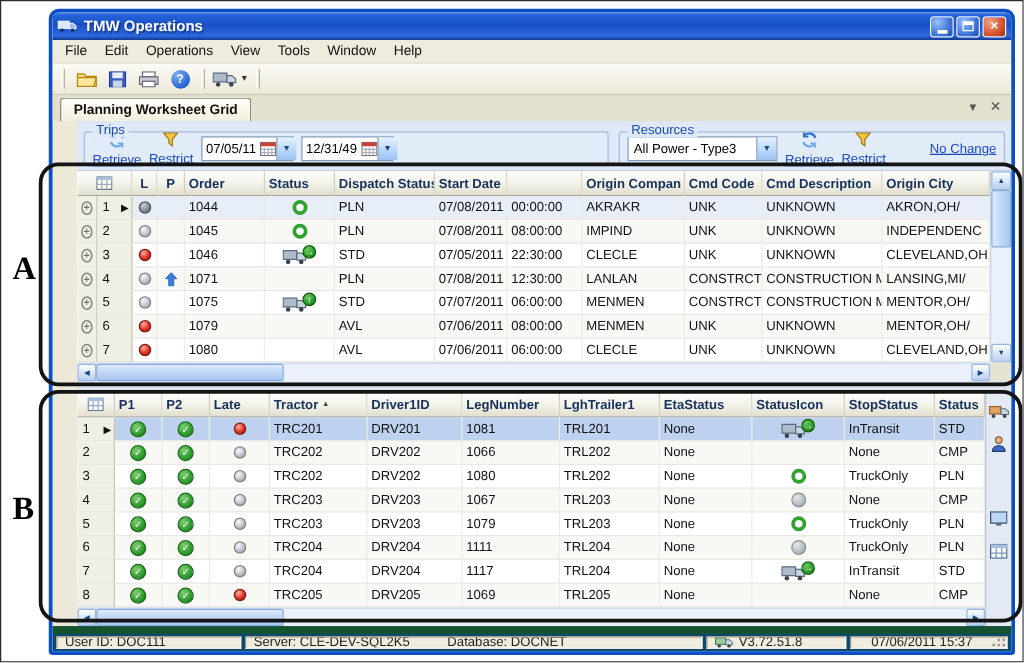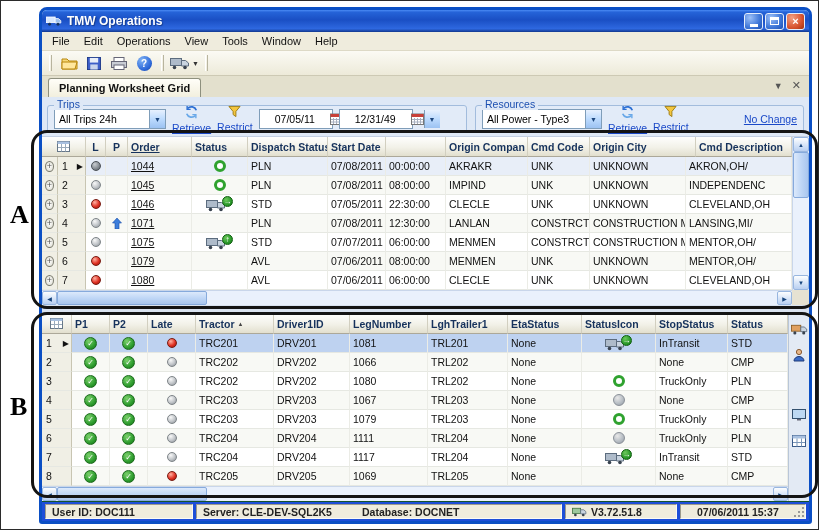--- a/index.html
+++ b/index.html
@@ -23,33 +23,33 @@
 .tgrip{width:3px;height:16px;border-left:1px solid #fff;border-right:1px solid #B8B49E;margin:0 3px;}
 .tbtn{min-width:22px;height:21px;display:flex;align-items:center;justify-content:center;border-radius:2px;gap:2px;}
 .caret{font-size:7px;color:#333;}
 .help-circ{width:15px;height:15px;border-radius:50%;background:radial-gradient(circle at 32% 28%,#7FB2F4,#2C67D8 65%,#173F9A);color:#fff;font-size:10px;font-weight:bold;display:flex;align-items:center;justify-content:center;}
 
 .tabstrip{height:21px;flex:0 0 21px;background:#E3E0CD;display:flex;align-items:flex-end;padding:0 4px;}
 .tab{height:19px;display:flex;align-items:center;padding:0 10px;background:linear-gradient(180deg,#FFFEF8,#F2EFDE);border:1px solid #8E907E;border-bottom:none;border-radius:3px 3px 0 0;font-size:11px;font-weight:bold;margin-left:2px;color:#111;}
 .tab-ctrls{margin-left:auto;display:flex;gap:9px;align-items:center;padding:0 4px 5px 0;color:#555;font-size:9px;}
 
 
-.contentarea{flex:1;display:flex;flex-direction:column;background:#D9E2EF;}
+.contentarea{flex:1;display:flex;flex-direction:column;background:#D9E2EF;margin-left:20px;}
 .filterbar{height:40px;flex:0 0 40px;background:#DEE8F6;display:flex;gap:8px;padding:8px 5px 3px;border-bottom:1px solid #C2CFE2;}
 .group{position:relative;border:1px solid #A2BCDD;border-radius:3px;background:#E2EBF8;display:flex;align-items:center;gap:6px;padding:2px 6px;}
 .g-trips{flex:0 0 420px;}
 .g-res{flex:1;}
 .group-label{position:absolute;top:-8px;left:6px;font-size:10.5px;color:#1C4FB0;background:#DEE8F6;padding:0 3px;line-height:12px;}
 .combo{display:flex;align-items:center;height:20px;border:1px solid #7F9DB9;background:#fff;}
 .combo .cval{font-size:10.5px;padding:0 4px;white-space:nowrap;overflow:hidden;flex:1;}
 .ddbtn{width:16px;height:100%;background:linear-gradient(180deg,#E7F1FE,#BDDBFE 50%,#9CC2F2);border-left:1px solid #7F9DB9;display:flex;align-items:center;justify-content:center;color:#1D477E;font-size:7px;flex:0 0 16px;}
 .combo-main{width:112px;}
 .combo-res{width:120px;}
 .dcombo{display:flex;align-items:center;height:20px;border:1px solid #7F9DB9;background:#fff;width:74px;}
-.dcombo .cval{font-size:10.5px;padding:0 15px;flex:1;white-space:nowrap;}
+.dcombo .cval{font-size:10.5px;padding:0 3px;flex:1;white-space:nowrap;}
 .lnk{display:flex;align-items:center;gap:3px;cursor:pointer;flex-direction:column;}
 .lnk .ltxt{color:#1A49C8;font-size:10.5px;text-decoration:underline;white-space:nowrap;}
 .push-right{margin-left:auto;}
 
 
 .grid-a{flex:0 0 168px;display:grid;grid-template-columns:1fr 17px;grid-template-rows:153px 15px;background:#fff;}
 .grid-b{flex:0 0 187px;display:grid;grid-template-columns:1fr 21px;grid-template-rows:172px 15px;background:#fff;}
 .gmain{grid-column:1;grid-row:1;display:flex;flex-direction:column;overflow:hidden;background:#fff;}
 .gap-strip{flex:1;}
 
@@ -61,21 +61,21 @@
 .grow.selB{background:#BED2F0;}
 .c{border-right:1px solid #EBECE6;border-bottom:1px solid #E6E8E2;font-size:10.5px;color:#111;display:flex;align-items:center;padding:0 3px;overflow:hidden;white-space:nowrap;height:100%;}
 .cc{justify-content:center;}
 .rowhdr{background:#F0EFE5 !important;border-right:1px solid #C8C5B2;}
 .sorticon{font-size:6px;color:#444;margin-left:3px;}
 
 
 .ha-corner{width:44px;flex:0 0 44px;justify-content:center;}
 .ha-l,.ca-l{width:20px;flex:0 0 20px;}
 .ha-p,.ca-p{width:22px;flex:0 0 22px;}
-.ha-order,.ca-order{width:64px;flex:0 0 64px;text-decoration:underline;}
+.ha-order,.ca-order{width:64px;flex:0 0 64px;}
 .ha-status,.ca-status{width:56px;flex:0 0 56px;}
 .ha-dispatch,.ca-dispatch{width:80px;flex:0 0 80px;}
 .ha-date,.ca-date{width:58px;flex:0 0 58px;}
 .ha-time,.ca-time{width:60px;flex:0 0 60px;}
 .ha-origin,.ca-origin{width:82px;flex:0 0 82px;}
 .ha-cmdcode,.ca-cmd{width:62px;flex:0 0 62px;}
 .ha-cmddesc,.ca-cmddesc{width:96px;flex:0 0 96px;}
 .ha-city,.ca-city{flex:1;}
 .ca-exp{width:16px;flex:0 0 16px;justify-content:center;}
 .ca-num{width:28px;flex:0 0 28px;justify-content:space-between;padding:0 2px 0 4px;}
@@ -119,21 +119,21 @@
 .sthumb{background:linear-gradient(180deg,#DCE9FB,#C0D7F6 50%,#A9C6EF);border:1px solid #86AADC;border-radius:2px;width:150px;}
 .vtrack{flex:1;display:flex;flex-direction:column;}
 .vthumb{background:linear-gradient(90deg,#DCE9FB,#C0D7F6 50%,#A9C6EF);border:1px solid #86AADC;border-radius:2px;height:46px;width:100%;}
 .scorner{grid-column:2;grid-row:2;background:#E6E2D2;}
 
 
 .sidestrip{grid-column:2;grid-row:1 / 3;background:#E3EAF4;border-left:1px solid #B9C6D8;display:flex;flex-direction:column;align-items:center;padding-top:6px;}
 .side-btn{width:18px;height:18px;display:flex;align-items:center;justify-content:center;margin-bottom:8px;}
 
 
-.statusbar{height:20px;flex:0 0 20px;background:#1d4ed8;border-top:1px solid #14532d;display:flex;gap:3px;padding:2px 3px;align-items:stretch;font-weight:bold;}
+.statusbar{height:20px;flex:0 0 20px;background:#0c4a6e;border-top:6px solid #14532d;display:flex;gap:3px;padding:2px 3px;align-items:stretch;}
 .spanel{border:1px solid;border-color:#9C9A8C #FBFAF4 #FBFAF4 #9C9A8C;background:#EFECDD;font-size:10.5px;color:#222;display:flex;align-items:center;padding:0 6px;white-space:nowrap;overflow:hidden;gap:4px;}
 .sp-user{width:148px;flex:0 0 148px;}
 .sp-server{flex:1;}
 .dbgap{margin-left:26px;}
 .sp-version{width:112px;flex:0 0 112px;}
 .sp-time{width:126px;flex:0 0 126px;position:relative;padding-left:16px;}
 .rgrip{position:absolute;right:1px;bottom:1px;width:2px;height:2px;background:#999;box-shadow:-4px 0 #999,0 -4px #999,-8px 0 #999,-4px -4px #999,0 -8px #999;}
 
 
 .bracket{position:absolute;left:30px;width:787px;border:3px solid #141414;border-radius:16px;pointer-events:none;}
@@ -235,24 +235,20 @@
         <span>▼</span>
         <span style="font-size:11px;">✕</span>
       </span>
     </div>
 
     <div class="contentarea">
 
       <div class="filterbar">
         <div class="group g-trips">
           <span class="group-label">Trips</span>
-          <span class="combo combo-main">
-            <span class="cval">All Trips 24h</span>
-            <span class="ddbtn">▼</span>
-          </span>
           <span class="lnk">
             <span style="display:inline-flex;">
                 <svg width="15" height="14" viewBox="0 0 16 16">
                   <path d="M13.5 6 A6 6 0 0 0 3.5 4" fill="none" stroke="#2C6FD4" stroke-width="2"></path>
                   <path d="M3 1 v4 h4" fill="none" stroke="#2C6FD4" stroke-width="1.6"></path>
                   <path d="M2.5 10 A6 6 0 0 0 12.5 12" fill="none" stroke="#69A8E8" stroke-width="2"></path>
                   <path d="M13 15 v-4 h-4" fill="none" stroke="#69A8E8" stroke-width="1.6"></path>
                 </svg>
               </span>
             <span class="ltxt">Retrieve</span>
@@ -362,25 +358,25 @@
             <div class="hc ha-date">
                 <span>Start Date</span>
               </div>
             <div class="hc ha-time"></div>
             <div class="hc ha-origin">
                 <span>Origin Compan</span>
               </div>
             <div class="hc ha-cmdcode">
                 <span>Cmd Code</span>
               </div>
+            <div class="hc ha-cmddesc">
+                <span>Cmd Description</span>
+              </div>
             <div class="hc ha-city">
                 <span>Origin City</span>
-              </div>
-            <div class="hc ha-cmddesc">
-                <span>Cmd Description</span>
               </div>
           </div>
           <div id="rowsA">
               <div class="grow selA">
                 <div class="c ca-exp rowhdr">
                   <span class="exp">+</span>
                 </div>
                 <div class="c ca-num rowhdr">
                   <span>1</span>
                   <span class="mk">▶</span>

